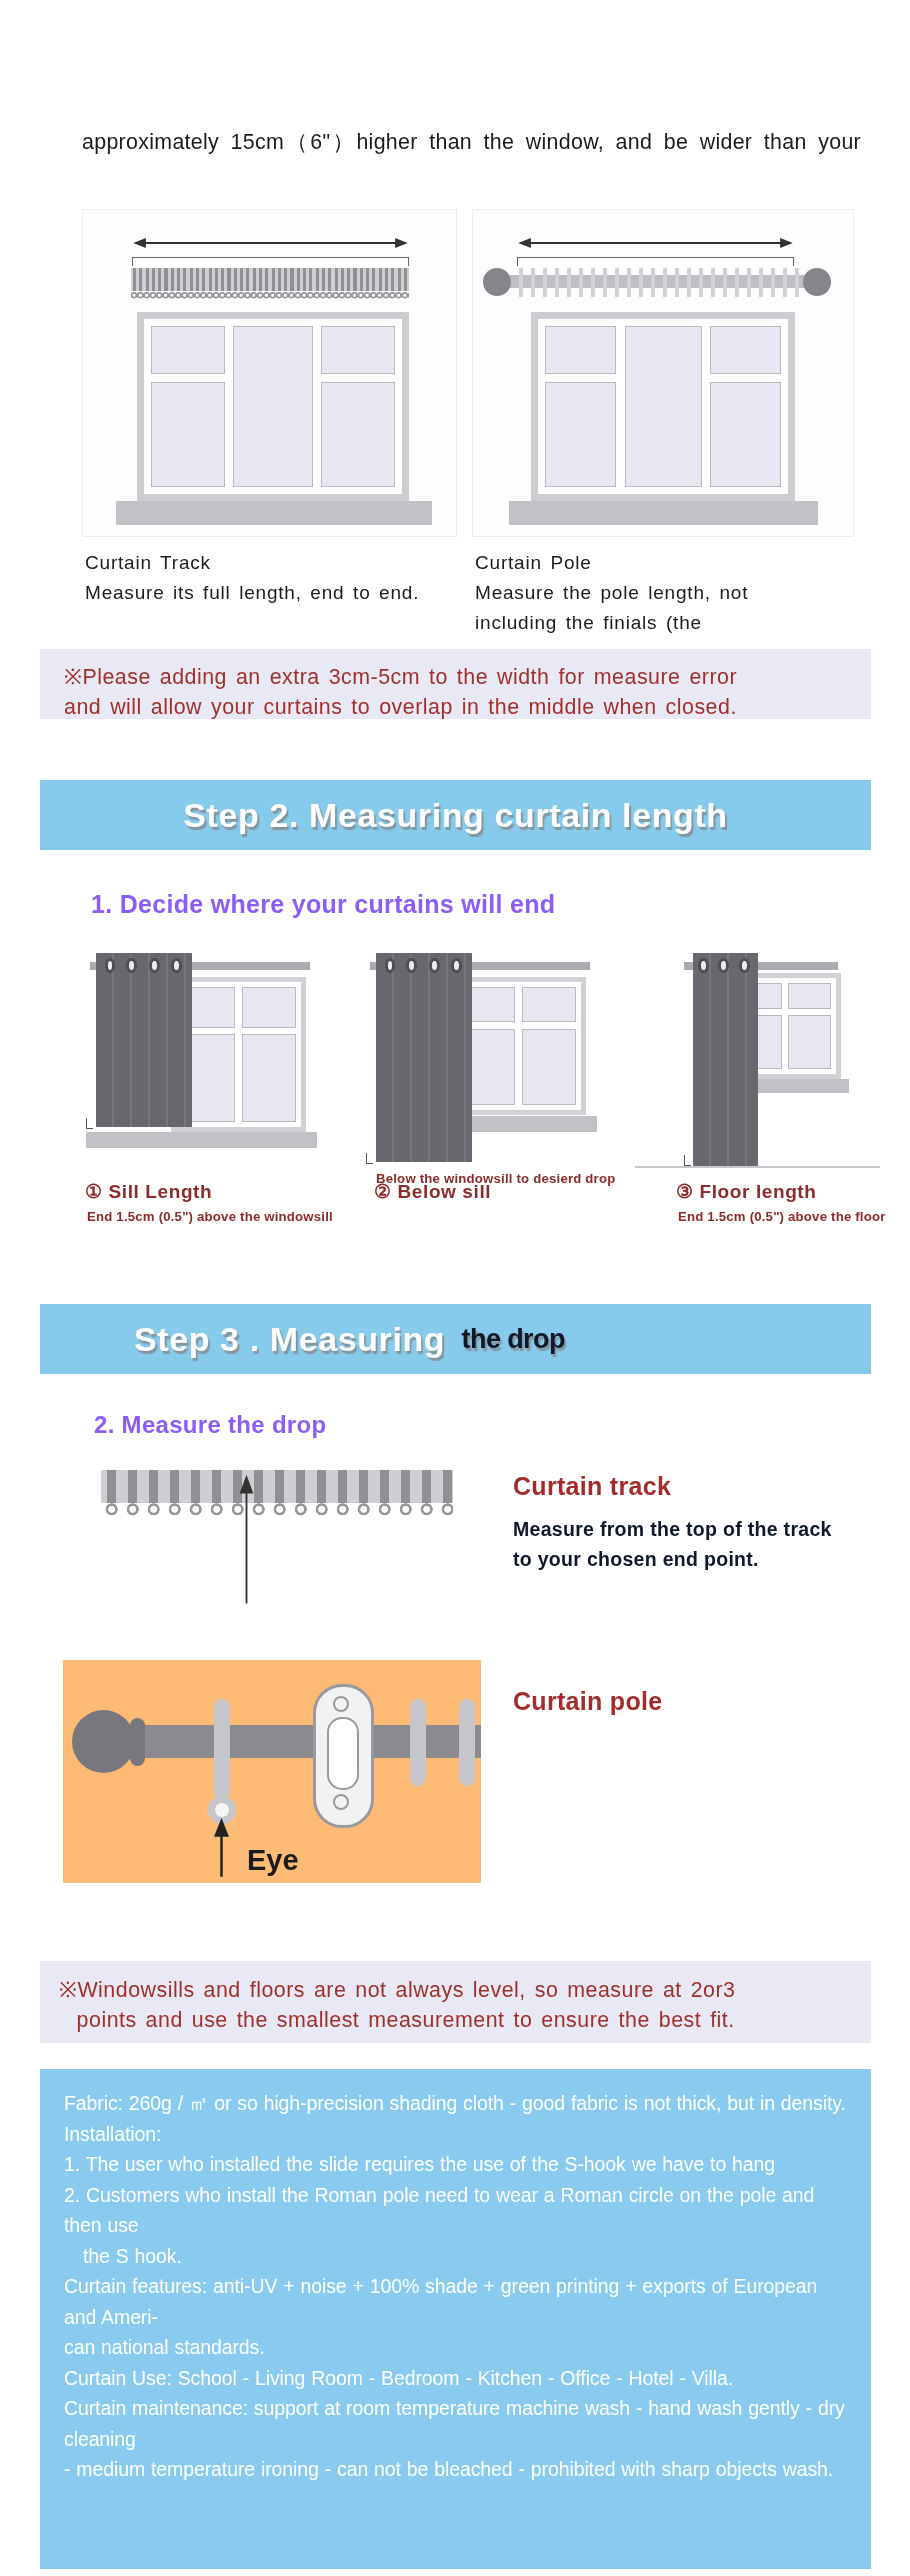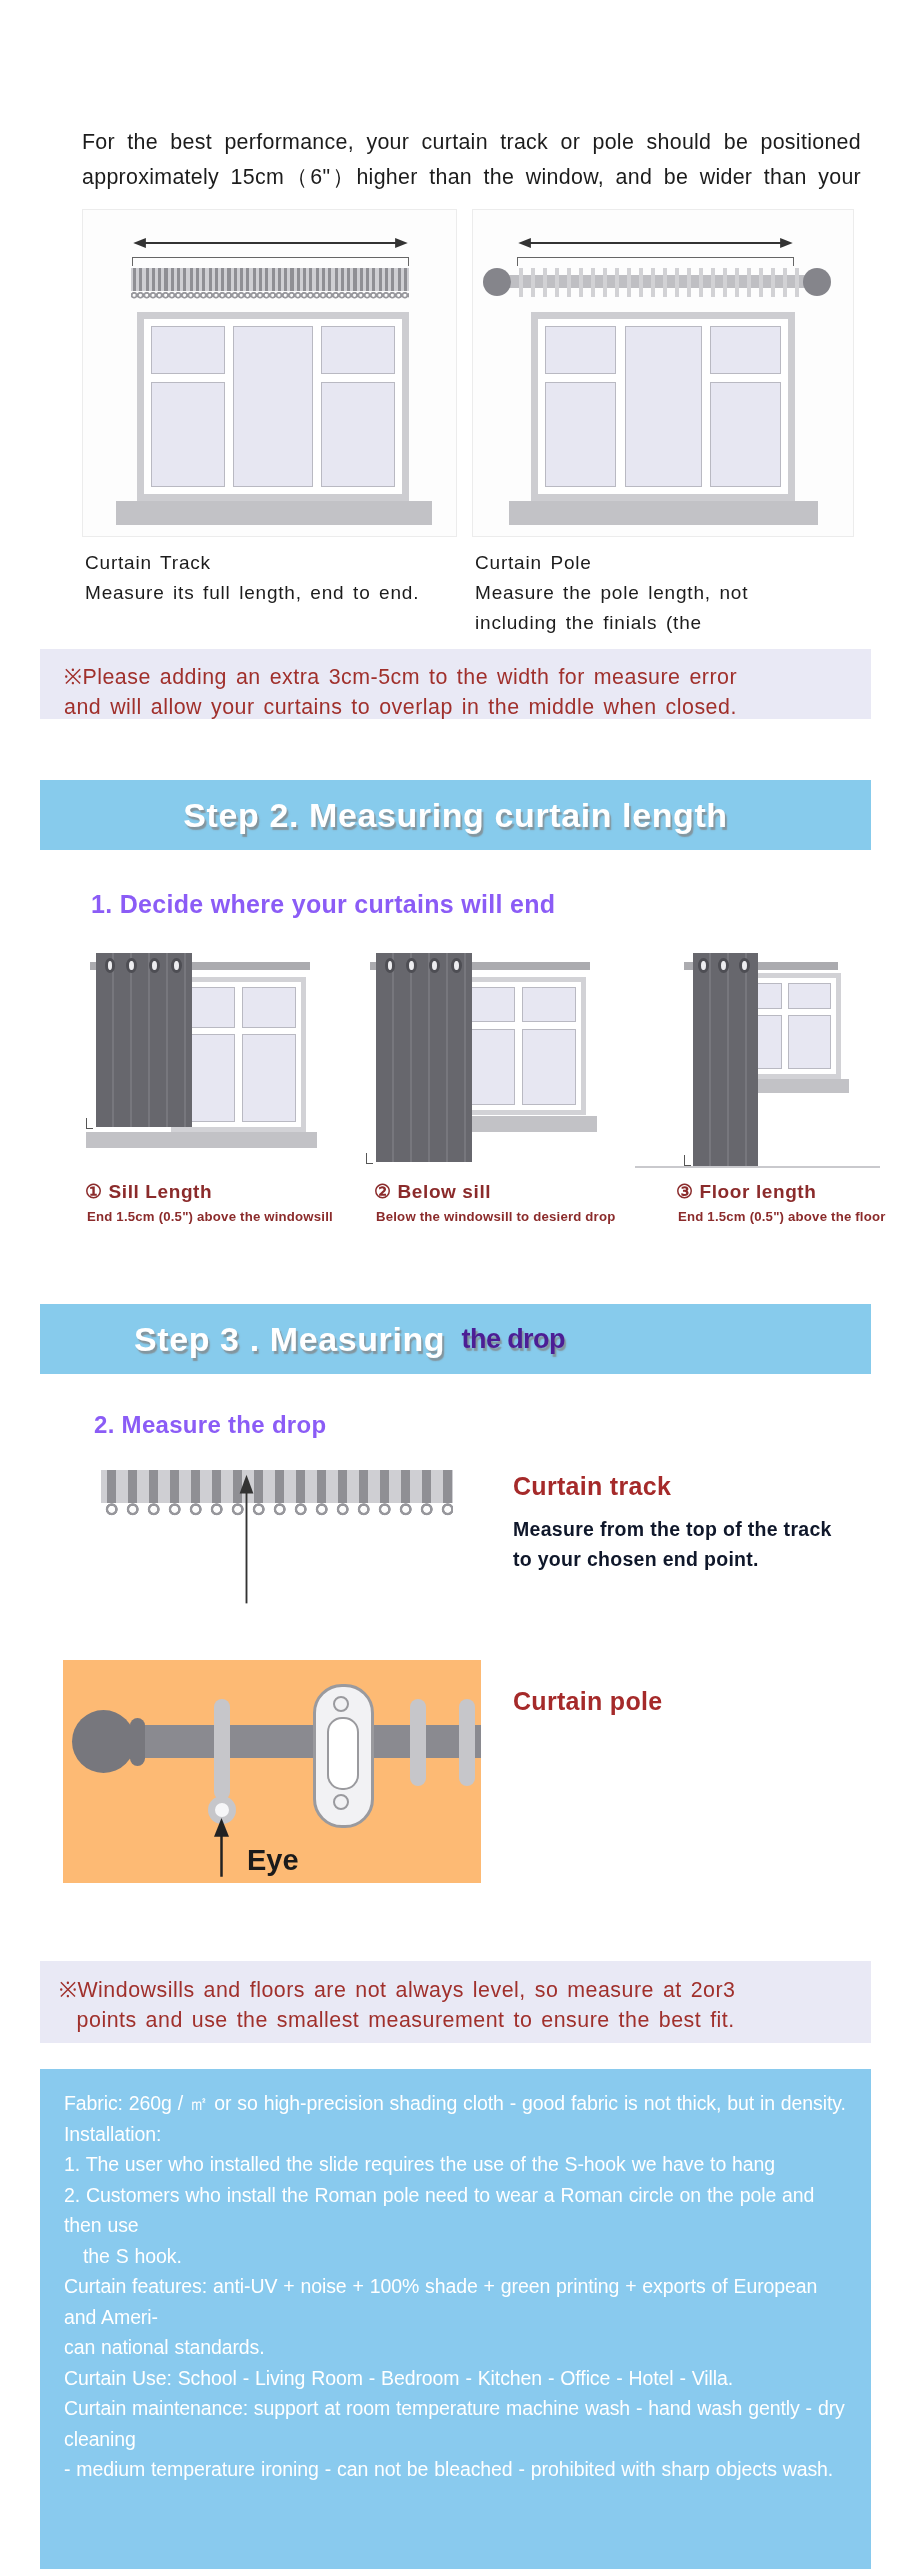--- a/index.html
+++ b/index.html
@@ -6,21 +6,21 @@
   .page{position:relative;width:910px;height:2576px;background:#fff;overflow:hidden;
         font-family:"Liberation Sans",sans-serif;}
   .abs{position:absolute;box-sizing:border-box;}
 
   
   .banner{position:absolute;left:40px;width:831px;height:70px;background:#87CBEC;
           display:flex;align-items:center;justify-content:center;box-sizing:border-box;}
   .banner .btxt{color:#fff;font-size:34px;font-weight:bold;letter-spacing:0.6px;
           text-shadow:1.9px 2.5px 1.3px rgba(130,130,130,.75);}
   .banner.left-align{justify-content:flex-start;padding-left:94px;}
-  .banner .btxt-sub{color:#4c1d95;font-size:27px;font-weight:bold;margin-left:16.4px;letter-spacing:-0.6px;
+  .banner .btxt-sub{color:#0f172a;font-size:27px;font-weight:bold;margin-left:16.4px;letter-spacing:-0.6px;
           text-shadow:1.9px 2.5px 1.3px rgba(130,130,130,.75);}
 
   
   .intro{position:absolute;left:82px;width:779px;color:#1c1c1c;font-size:21.4px;line-height:35px;
          letter-spacing:0.3px;word-spacing:3.1px;}
   .intro .jline{text-align:justify;text-align-last:justify;}
 
   
   .illus{position:absolute;background:#fdfdfd;border:0.6px solid #ececec;}
   .marrow{position:absolute;height:14px;}
@@ -97,21 +97,20 @@
   .infobox .iline{font-size:19.5px;line-height:30.5px;letter-spacing:-0.1px;word-spacing:0.6px;}
   .infobox .iline.indent{padding-left:19px;}
 </style>
 </head>
 <body>
 
 <div class="page">
 
 
   <div class="intro" style="top:125px;">
-    <div class="jline">For the best performance, your curtain track or pole should be positioned</div>
     <div class="jline">approximately 15cm（6"）higher than the window, and be wider than your</div>
   </div>
 
   <div class="illus" style="left:82px;top:209px;width:373px;height:326px;">
     <svg class="marrow" style="left:49px;top:26.4px;width:277px;" viewBox="0 0 440 22" preserveAspectRatio="none">
       <line x1="16" y1="11" x2="424" y2="11" stroke="#333" stroke-width="3"></line>
       <polygon points="2,11 22,3 22,19" fill="#333"></polygon>
       <polygon points="438,11 418,3 418,19" fill="#333"></polygon>
     </svg>
     <div class="bracket" style="left:49px;top:47px;width:275px;"></div>
@@ -251,21 +250,21 @@
       <span>①</span>
       <span>Sill Length</span>
     </div>
     <div class="cap2-desc" style="left:87px;top:1209px;">End 1.5cm (0.5") above the windowsill</div>
   </div>
   <div>
     <div class="cap2-title" style="left:374px;top:1180px;">
       <span>②</span>
       <span>Below sill</span>
     </div>
-    <div class="cap2-desc" style="left:376px;top:1209px;text-align:center;">Below the windowsill to desierd drop</div>
+    <div class="cap2-desc" style="left:376px;top:1171px;text-align:center;">Below the windowsill to desierd drop</div>
   </div>
   <div>
     <div class="cap2-title" style="left:676px;top:1180px;">
       <span>③</span>
       <span>Floor length</span>
     </div>
     <div class="cap2-desc" style="left:678px;top:1209px;">End 1.5cm (0.5") above the floor</div>
   </div>
 
   <div class="banner left-align" style="top:1304px;">

